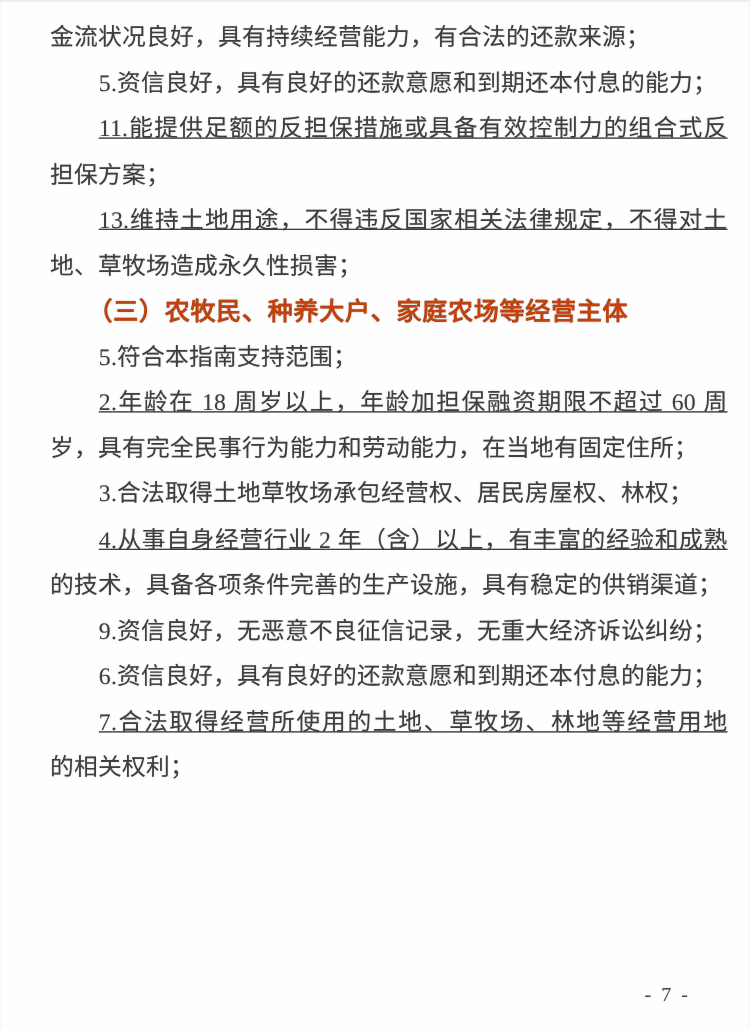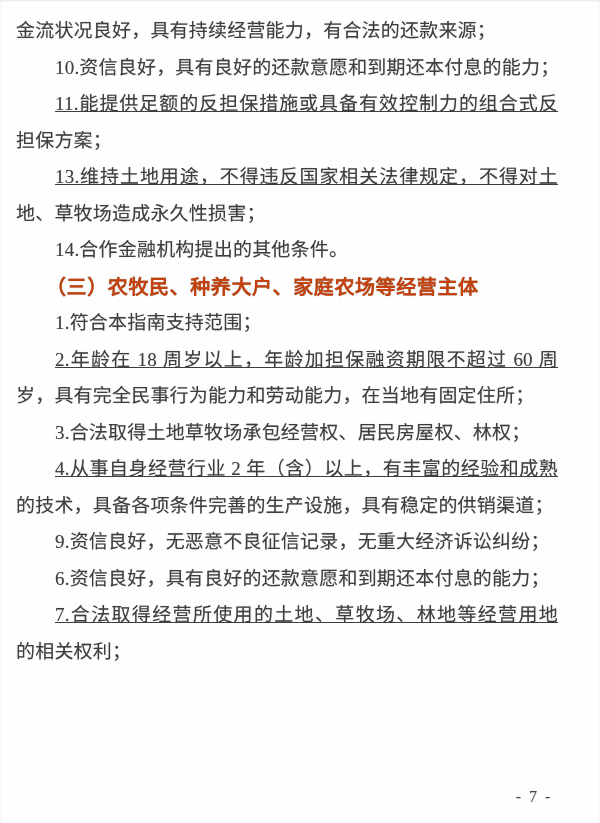--- a/index.html
+++ b/index.html
@@ -17,21 +17,21 @@
   }
   
   .scan-edge {
     position: absolute;
     left: 0; top: 0; right: 0; bottom: 0;
     pointer-events: none;
     box-shadow: inset 0 1px 2px rgba(160,160,160,0.25);
   }
   .doc-body {
     position: absolute;
-    left: 16px;
+    left: 40px;
     top: 13px;
     width: 542px;
   }
   .line {
     height: 36.5px;
     line-height: 36.5px;
     font-size: 19px;
     color: #3e3e3e;
     text-align: left;
     letter-spacing: 0.2px;
@@ -70,28 +70,27 @@
     font-family: "Liberation Serif", "DejaVu Serif", serif;
   }
 </style>
 </head>
 <body>
 
 <main class="page">
   <div class="scan-edge"></div>
   <section class="doc-body" id="doc-body">
       <div class="line">金流状况良好，具有持续经营能力，有合法的还款来源；</div>
-      <div class="line indent">10.资信良好，具有良好的还款意愿和到期还本付息的能力；</div>
+      <div class="line indent">5.资信良好，具有良好的还款意愿和到期还本付息的能力；</div>
       <div class="line indent fill">11.能提供足额的反担保措施或具备有效控制力的组合式反</div>
       <div class="line">担保方案；</div>
       <div class="line indent fill">13.维持土地用途，不得违反国家相关法律规定，不得对土</div>
       <div class="line">地、草牧场造成永久性损害；</div>
-      <div class="line indent">14.合作金融机构提出的其他条件。</div>
       <div class="line heading">（三）农牧民、种养大户、家庭农场等经营主体</div>
-      <div class="line indent">1.符合本指南支持范围；</div>
+      <div class="line indent">5.符合本指南支持范围；</div>
       <div class="line indent fill">2.年龄在 18 周岁以上，年龄加担保融资期限不超过 60 周</div>
       <div class="line">岁，具有完全民事行为能力和劳动能力，在当地有固定住所；</div>
       <div class="line indent">3.合法取得土地草牧场承包经营权、居民房屋权、林权；</div>
       <div class="line indent fill">4.从事自身经营行业 2 年（含）以上，有丰富的经验和成熟</div>
       <div class="line">的技术，具备各项条件完善的生产设施，具有稳定的供销渠道；</div>
       <div class="line indent">9.资信良好，无恶意不良征信记录，无重大经济诉讼纠纷；</div>
       <div class="line indent">6.资信良好，具有良好的还款意愿和到期还本付息的能力；</div>
       <div class="line indent fill">7.合法取得经营所使用的土地、草牧场、林地等经营用地</div>
       <div class="line">的相关权利；</div>
     </section>

